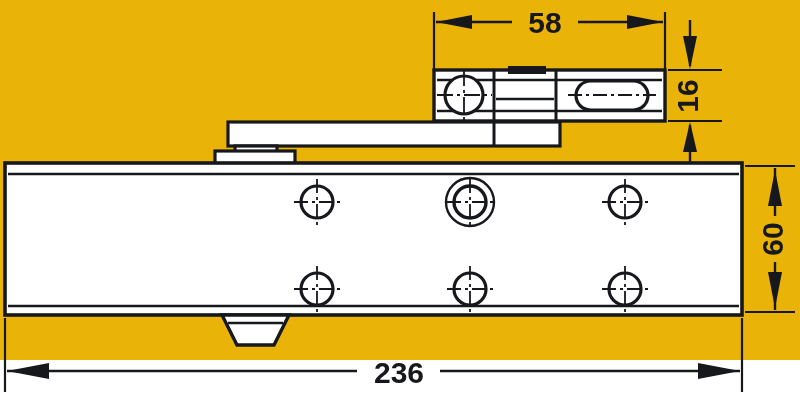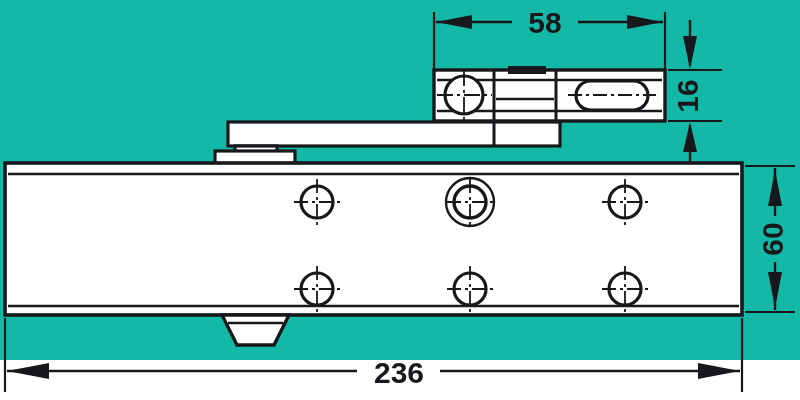--- a/index.html
+++ b/index.html
@@ -10,21 +10,21 @@
   body {
     width: 800px;
     height: 400px;
     overflow: hidden;
     font-family: "Liberation Sans", sans-serif;
   }
   #drawing-root {
     position: relative;
     width: 800px;
     height: 360px;
-    background: #14b8a6;
+    background: #eab308;
   }
   svg.tech-drawing {
     display: block;
     width: 800px;
     height: 400px;
   }
   .dim-text {
     font-family: "Liberation Sans", sans-serif;
     font-weight: bold;
     font-size: 30px;

